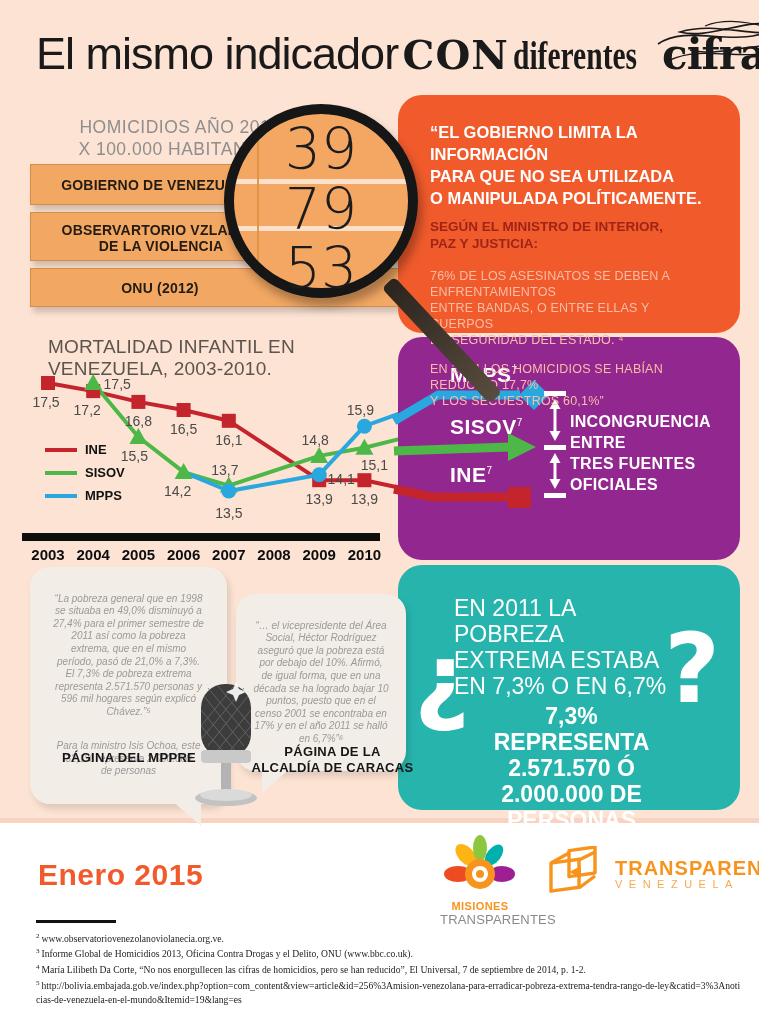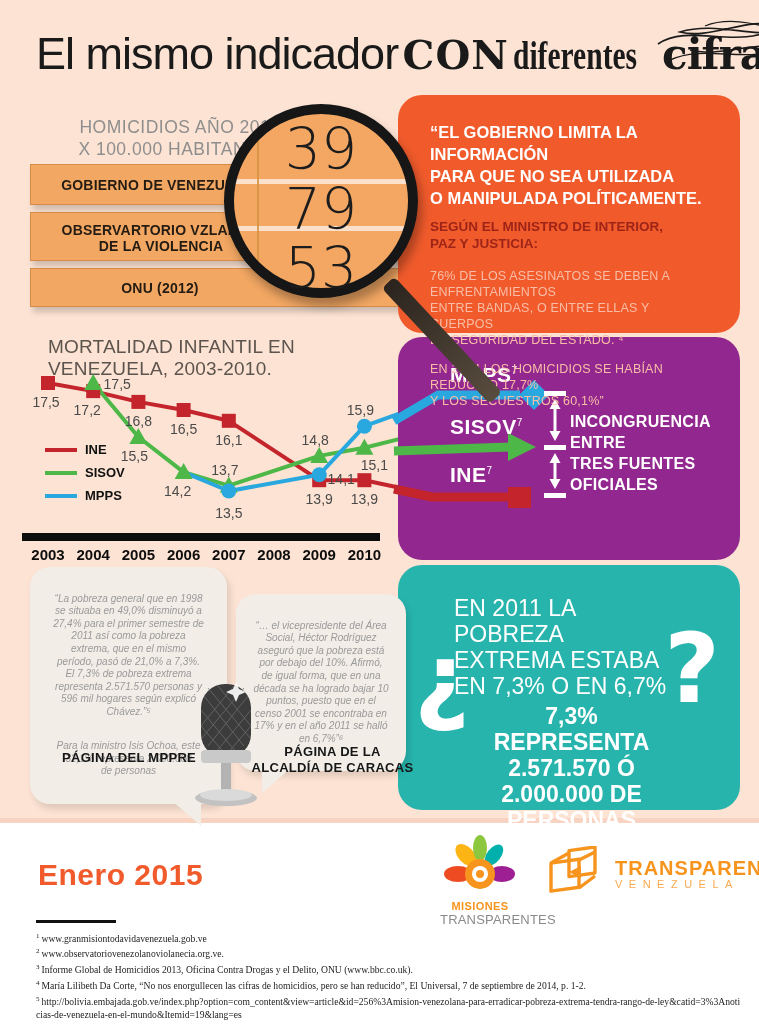--- a/index.html
+++ b/index.html
@@ -320,21 +320,20 @@
         <path d="M24,26 l12,-6 l0,12 Z" fill="#f7941e"></path>
       </svg>
       <div>
         <div class="tv-text1">TRANSPARENCIA</div>
         <div class="tv-text2">VENEZUELA</div>
       </div>
     </div>
 
     <div class="footnotes">
       <div class="fn-rule"></div>
-      <div class="fn"><sup>1</sup><span>www.granmisiontodavidavenezuela.gob.ve</span></div>
       <div class="fn"><sup>2</sup><span>www.observatoriovenezolanoviolanecia.org.ve.</span></div>
       <div class="fn"><sup>3</sup><span>Informe Global de Homicidios 2013, Oficina Contra Drogas y el Delito, ONU (www.bbc.co.uk).</span></div>
       <div class="fn"><sup>4</sup><span>María Lilibeth Da Corte,  “No nos enorgullecen las cifras de homicidios, pero se han reducido”, El Universal, 7 de septiembre de 2014, p. 1-2.</span></div>
       <div class="fn"><sup>5</sup><span>http://bolivia.embajada.gob.ve/index.php?option=com_content&amp;view=article&amp;id=256%3Amision-venezolana-para-erradicar-pobreza-extrema-tendra-rango-de-ley&amp;catid=3%3Anoticias-de-venezuela-en-el-mundo&amp;Itemid=19&amp;lang=es</span></div>
       <div class="fn"></div>
 
     </div>
   </div>
 
 </div>

